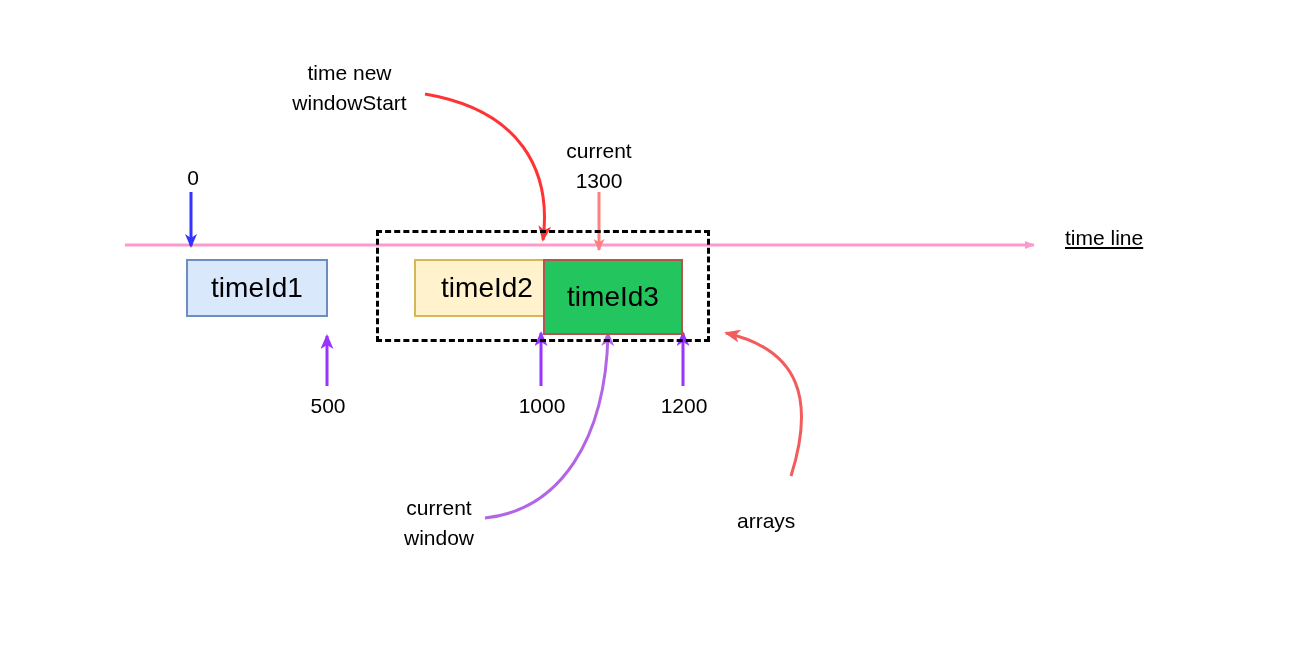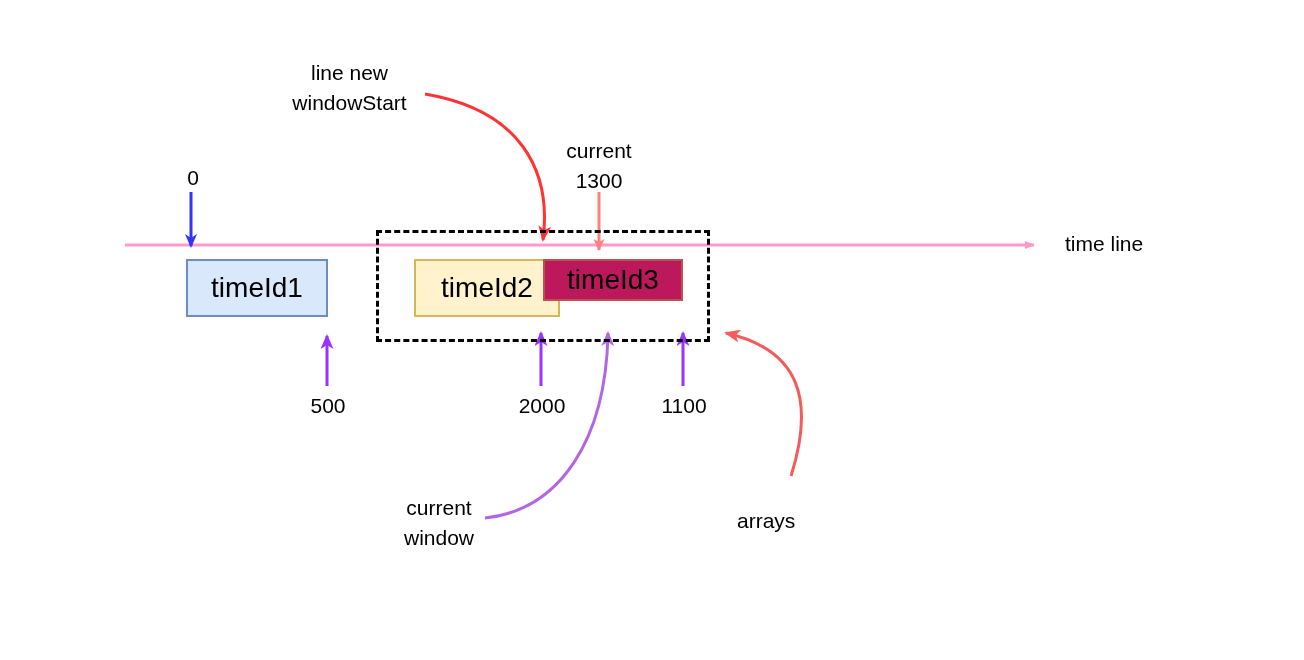--- a/index.html
+++ b/index.html
@@ -105,39 +105,39 @@
   <div class="dashwin" style="left:376px; top:230px; width:334px; height:112px;"></div>
 
   <div class="tbox" style="left:186px; top:259px; width:142px; height:58px; background:#dae8fc; border:2px solid #6c8ebf;">
     <span>timeId1</span>
   </div>
 
   <div class="tbox" style="left:397px; top:259px; width:146px; height:58px; background:#fff2cc; border:2px solid #d6b656;margin-left:17px;">
     <span>timeId2</span>
   </div>
 
-  <div class="tbox" style="left:543px; top:259px; width:140px; height:42px; background:#be185d; border:2px solid #b85450;">
+  <div class="tbox" style="left:543px; top:259px; width:140px; height:76px; background:#22c55e; border:2px solid #b85450;">
     <span>timeId3</span>
   </div>
 
 
   <div class="lbl center" style="left:181px; top:163px; width:24px;">0</div>
 
   <div class="lbl center" style="left:300px; top:391px; width:56px;text-align:center;">500</div>
 
-  <div class="lbl center" style="left:508px; top:391px; width:68px;">2000</div>
+  <div class="lbl center" style="left:508px; top:391px; width:68px;">1000</div>
 
-  <div class="lbl center" style="left:650px; top:391px; width:68px;">1100</div>
+  <div class="lbl center" style="left:650px; top:391px; width:68px;">1200</div>
 
-  <div class="lbl center" style="left:277px; top:58px; width:145px;">line new
+  <div class="lbl center" style="left:277px; top:58px; width:145px;">time new
 windowStart</div>
 
   <div class="lbl center" style="left:552px; top:136px; width:94px;">current
 1300</div>
 
-  <div class="lbl left" style="left:1065px; top:229px; width:140px;">time line</div>
+  <div class="lbl left" style="left:1065px; top:223px; width:140px;text-decoration:underline;">time line</div>
 
   <div class="lbl center" style="left:393px; top:493px; width:92px;">current
 window</div>
 
   <div class="lbl left" style="left:737px; top:494px; width:90px;margin-top:12px;">arrays</div>
 
 </div>
 
 </body></html>

